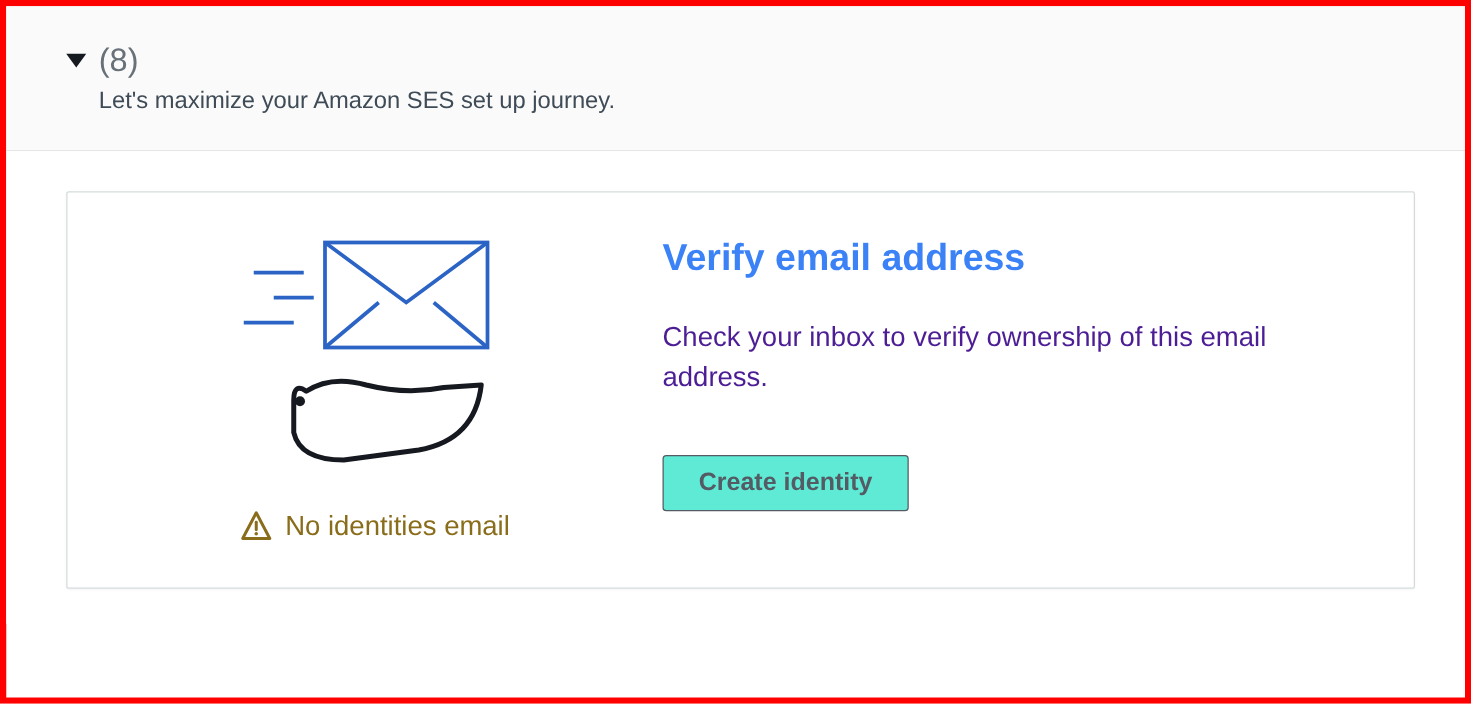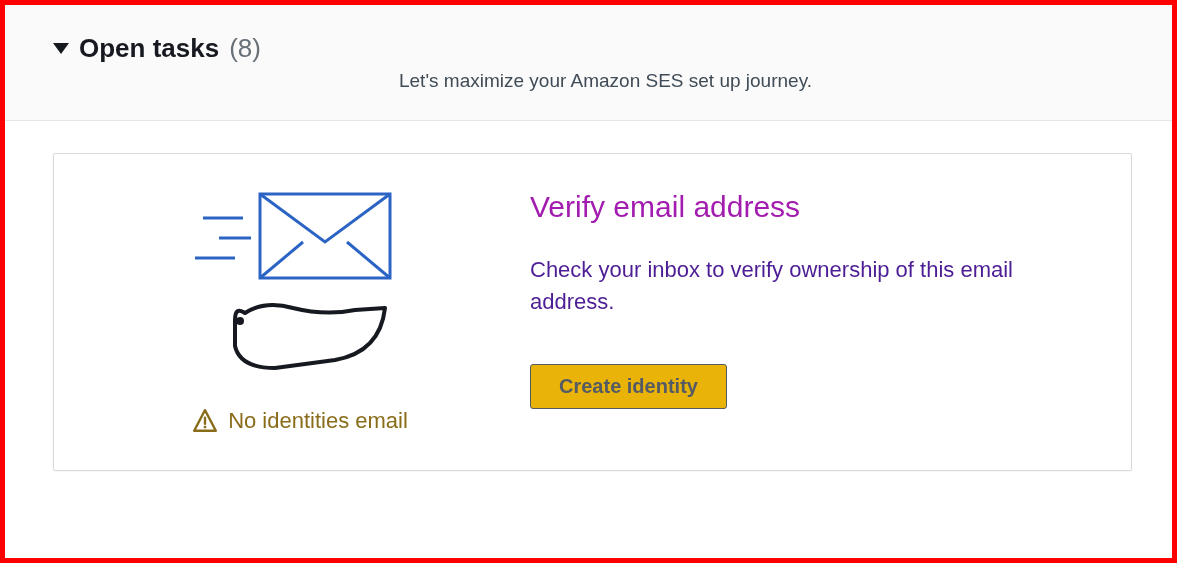--- a/index.html
+++ b/index.html
@@ -43,21 +43,20 @@
     .open-tasks-count {
       font-size: 26px;
       font-weight: 400;
       color: #687078;
     }
     .header-sub {
       font-size: 19px;
       color: #3f4b56;
       margin-left: 26px;
       margin-top: 4px;
-      text-align: center;
     }
     .content-area {
       padding: 32px 40px 28px 48px;
       background: #ffffff;
     }
     .card {
       border: 1px solid #d5dbdb;
       border-radius: 2px;
       box-shadow: 0 1px 2px rgba(0,0,0,0.04);
       padding: 30px 36px 36px 36px;
@@ -91,53 +90,52 @@
     }
     .card-right {
       flex: 1;
       display: flex;
       flex-direction: column;
       justify-content: flex-start;
       padding-top: 6px;
     }
     .card-title {
       font-size: 30px;
-      font-weight: 400;
-      color: #a21caf;
+      font-weight: 700;
+      color: #3b82f6;
       margin-bottom: 30px;
     }
     .card-desc {
       font-size: 22px;
       color: #4c1d95;
       line-height: 1.45;
       margin-bottom: 46px;
       max-width: 540px;
     }
     .btn {
       display: inline-block;
       border: 1px solid #545b64;
-      background: #eab308;
+      background: #5eead4;
       color: #545b64;
       font-size: 20px;
       font-weight: 700;
       padding: 10px 28px;
       border-radius: 3px;
       cursor: pointer;
       align-self: flex-start;
     }
   </style>
 </head>
 <body>
 
 <div class="frame">
 
   <div class="header-area">
     <div class="header-row">
       <span class="caret-down"></span>
-      <span class="open-tasks-title">Open tasks</span>
       <span class="open-tasks-count">(8)</span>
     </div>
     <div class="header-sub">Let's maximize your Amazon SES set up journey.</div>
   </div>
 
   <div class="content-area">
     <div class="card">
 
       <div class="card-left">
         <svg class="illustration" viewBox="0 0 230 190">

